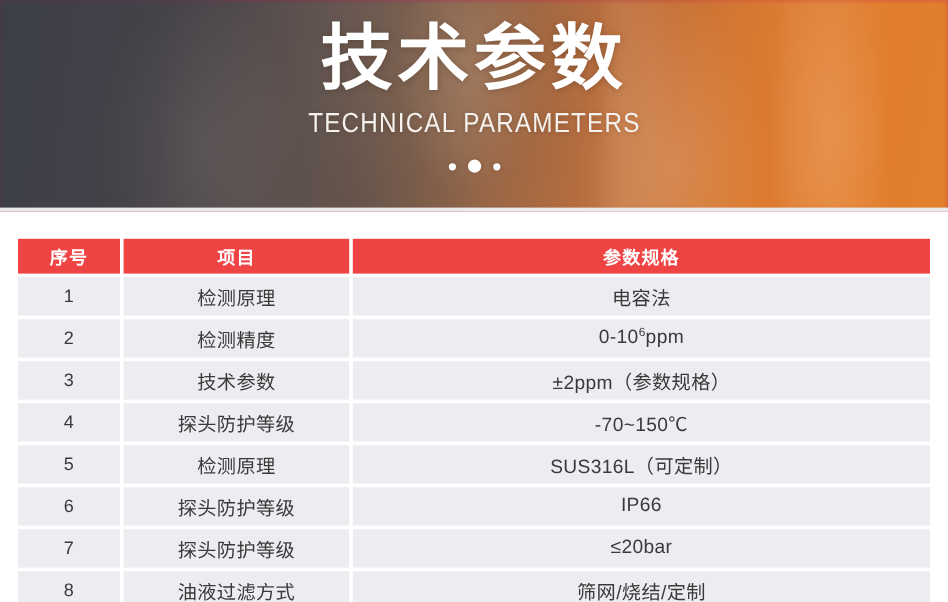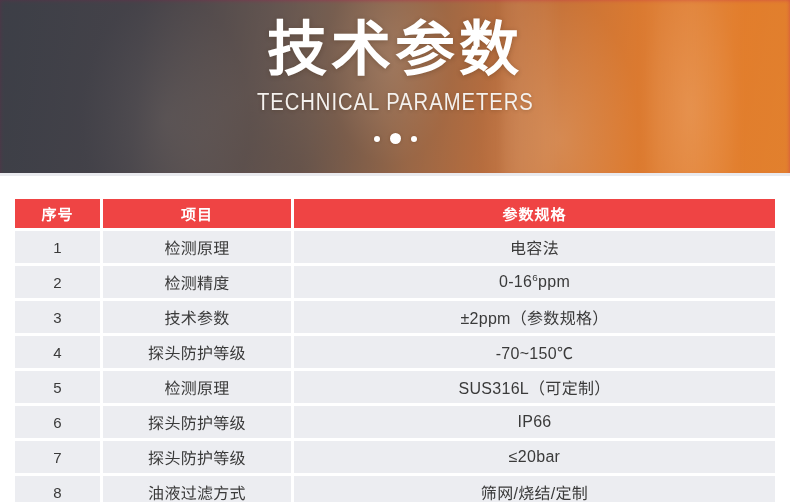--- a/index.html
+++ b/index.html
@@ -196,21 +196,21 @@
     </thead>
     <tbody id="table-body">
         <tr>
           <td class="cell-no">1</td>
           <td class="cell-item">检测原理</td>
           <td class="cell-spec">电容法</td>
         </tr>
         <tr>
           <td class="cell-no">2</td>
           <td class="cell-item">检测精度</td>
-          <td class="cell-spec"><span>0-16</span><sup>6</sup><span>ppm</span></td>
+          <td class="cell-spec"><span>0-10</span><sup>6</sup><span>ppm</span></td>
         </tr>
         <tr>
           <td class="cell-no">3</td>
           <td class="cell-item">技术参数</td>
           <td class="cell-spec">±2ppm（参数规格）</td>
         </tr>
         <tr>
           <td class="cell-no">4</td>
           <td class="cell-item">探头防护等级</td>
           <td class="cell-spec">-70~150℃</td>

